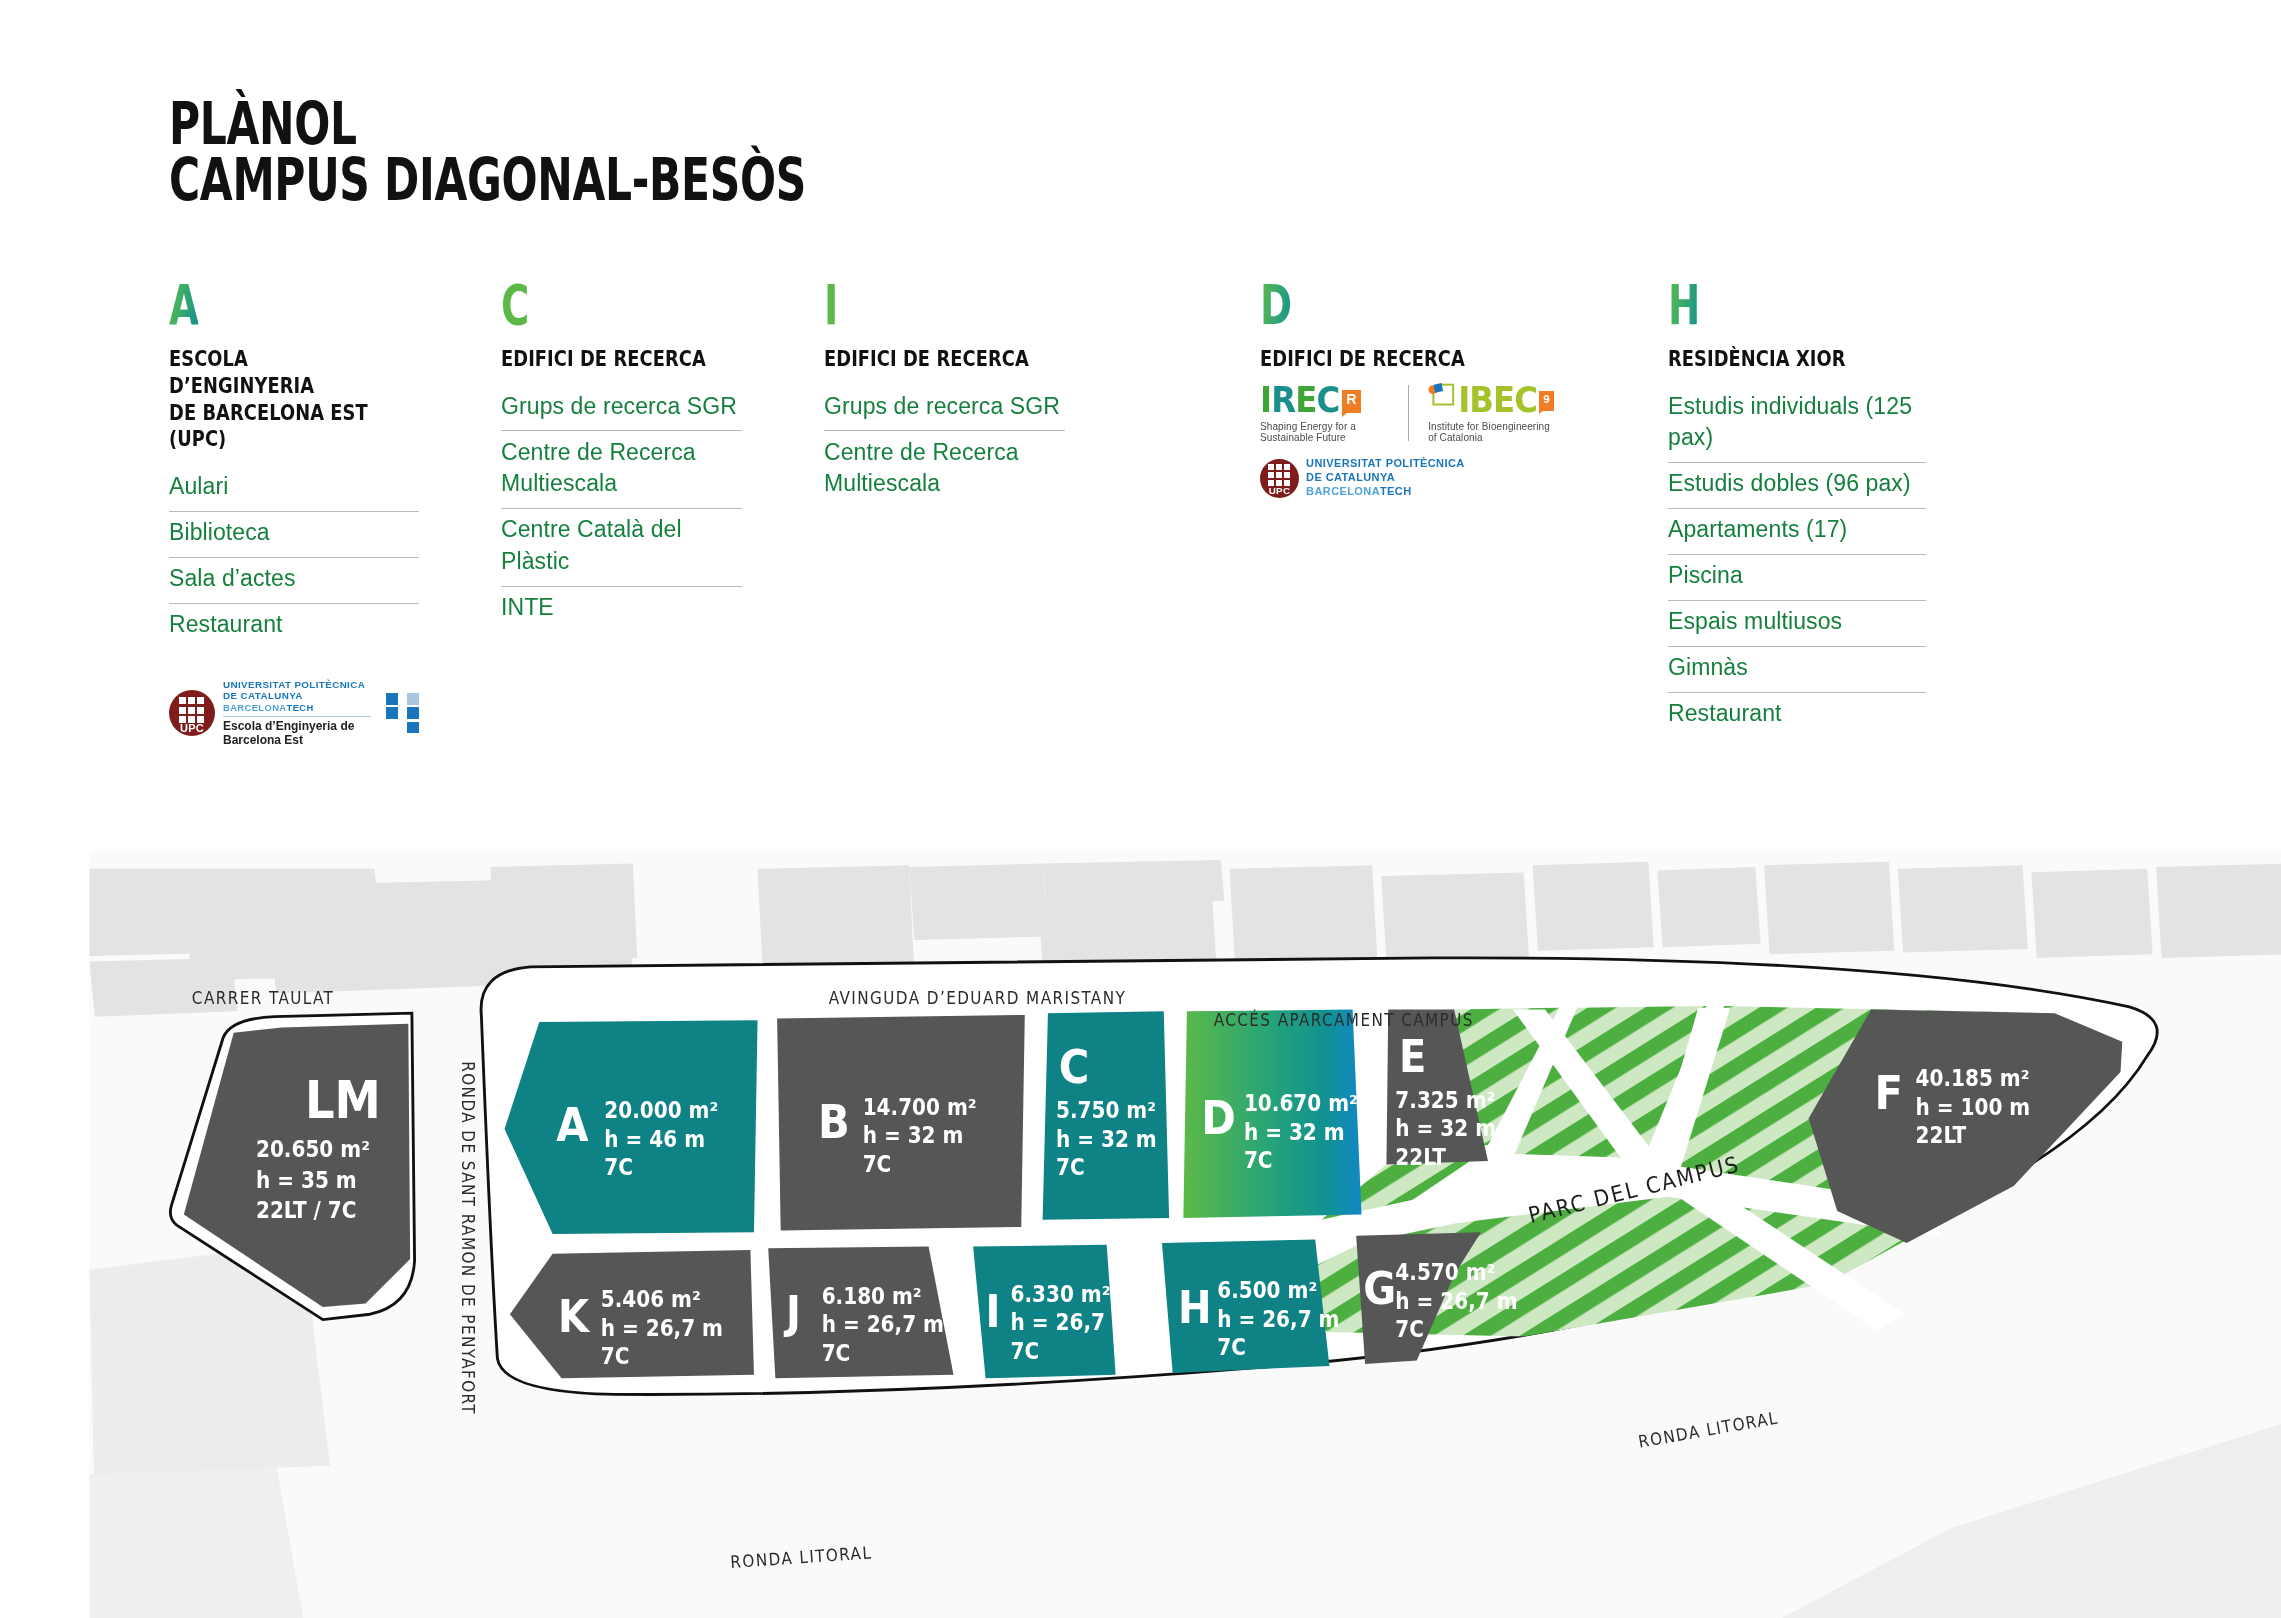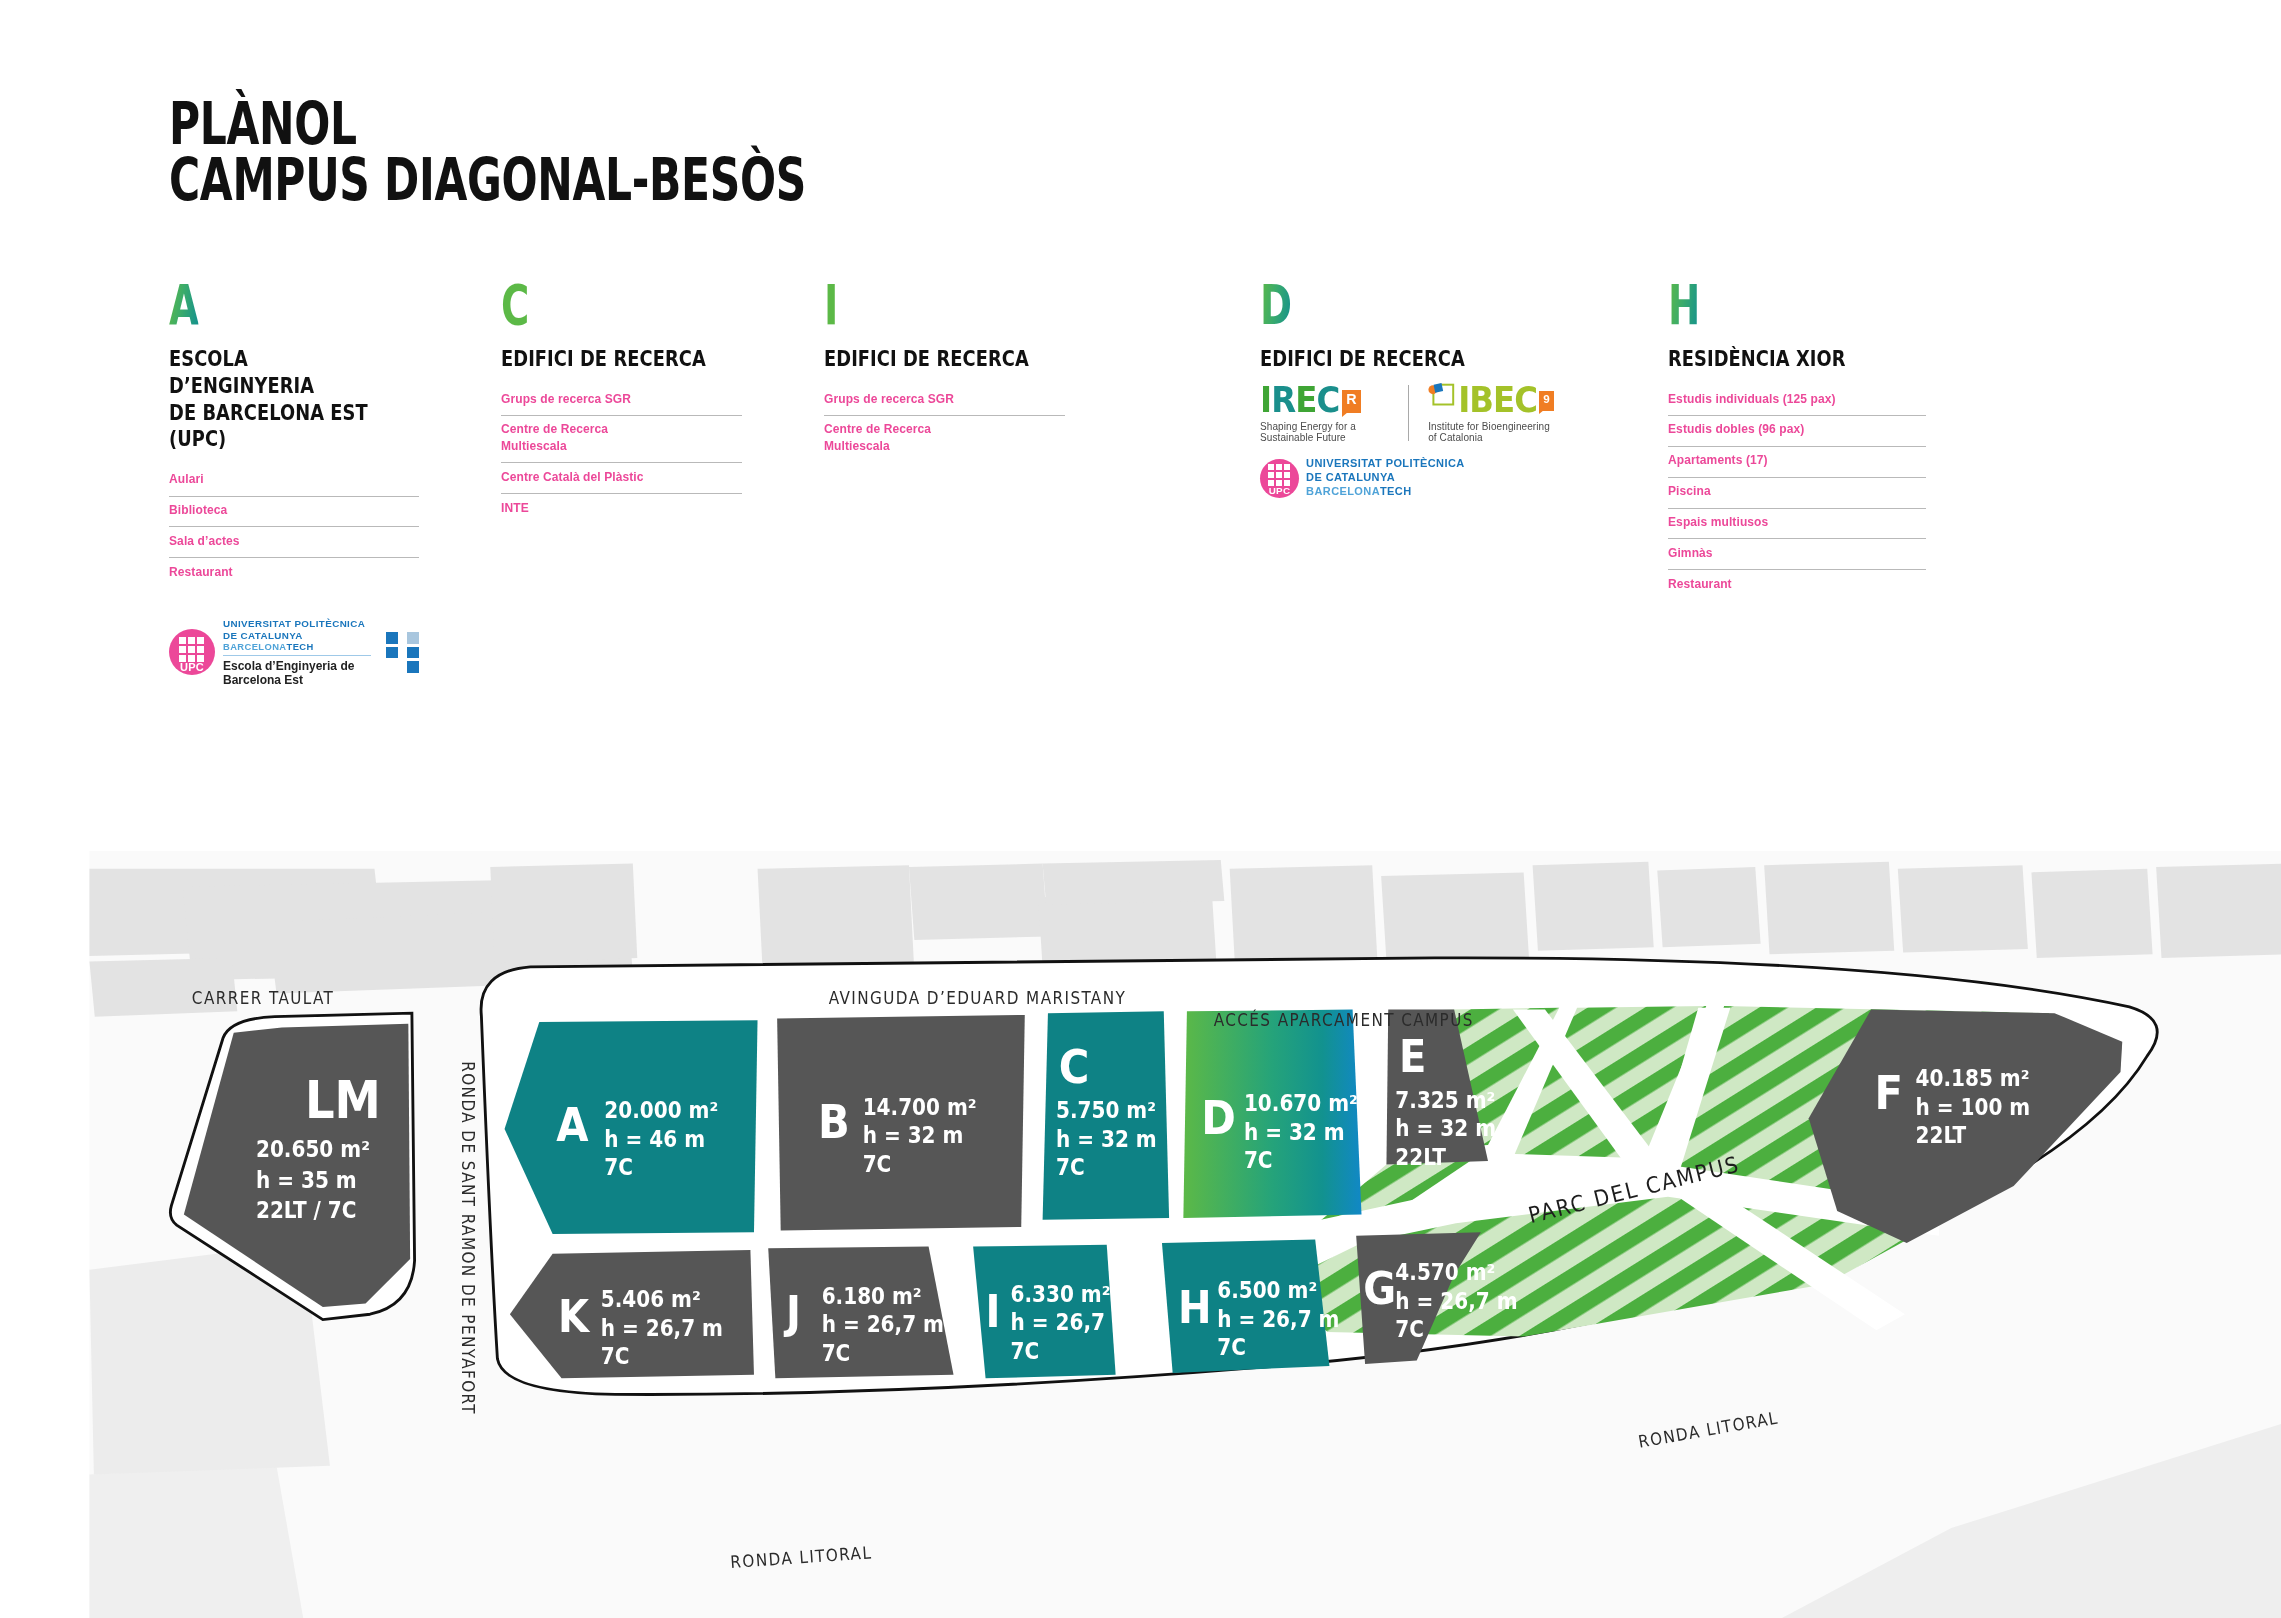--- a/index.html
+++ b/index.html
@@ -43,34 +43,33 @@
     -webkit-background-clip:text;background-clip:text;
   }
   .col-title{
     font-family:"DejaVu Sans Condensed","Liberation Sans Narrow","Liberation Sans",sans-serif;
     font-weight:bold;font-size:22px;line-height:1.22;color:#111;
     transform:scaleX(0.90);transform-origin:left top;
     margin-top:12.5px;white-space:pre-line;letter-spacing:0.1px;
   }
   .col-items{margin-top:12.5px;}
   .col-item{
-    font-size:12px;line-height:1.38;color:#ec4899;
+    font-size:23px;line-height:1.38;color:#15803d;
     padding:5.3px 0 8px 0;
     border-bottom:1.4px solid #b9b9b9;
     white-space:pre-line;
     letter-spacing:0.1px;
-    font-weight:bold;
   }
   .col-item:last-child{border-bottom:none;}
 
   
   .logo-upc{position:relative;display:flex;align-items:center;gap:8px;}
   .upc-roundel{
     width:46px;height:46px;border-radius:50%;
-    background:#ec4899;position:relative;flex:none;
+    background:#7f1d1d;position:relative;flex:none;
   }
   .upc-grid{
     position:absolute;left:9.8px;top:7.1px;width:27px;
     display:grid;grid-template-columns:repeat(3,7.1px);
     grid-template-rows:repeat(3,7.1px);gap:2.2px;
   }
   .upc-grid i{background:#ffffff;display:block;}
   .upc-roundel span{
     position:absolute;bottom:2.7px;left:0;right:0;text-align:center;
     color:#fff;font-size:11px;font-weight:bold;letter-spacing:0.3px;

